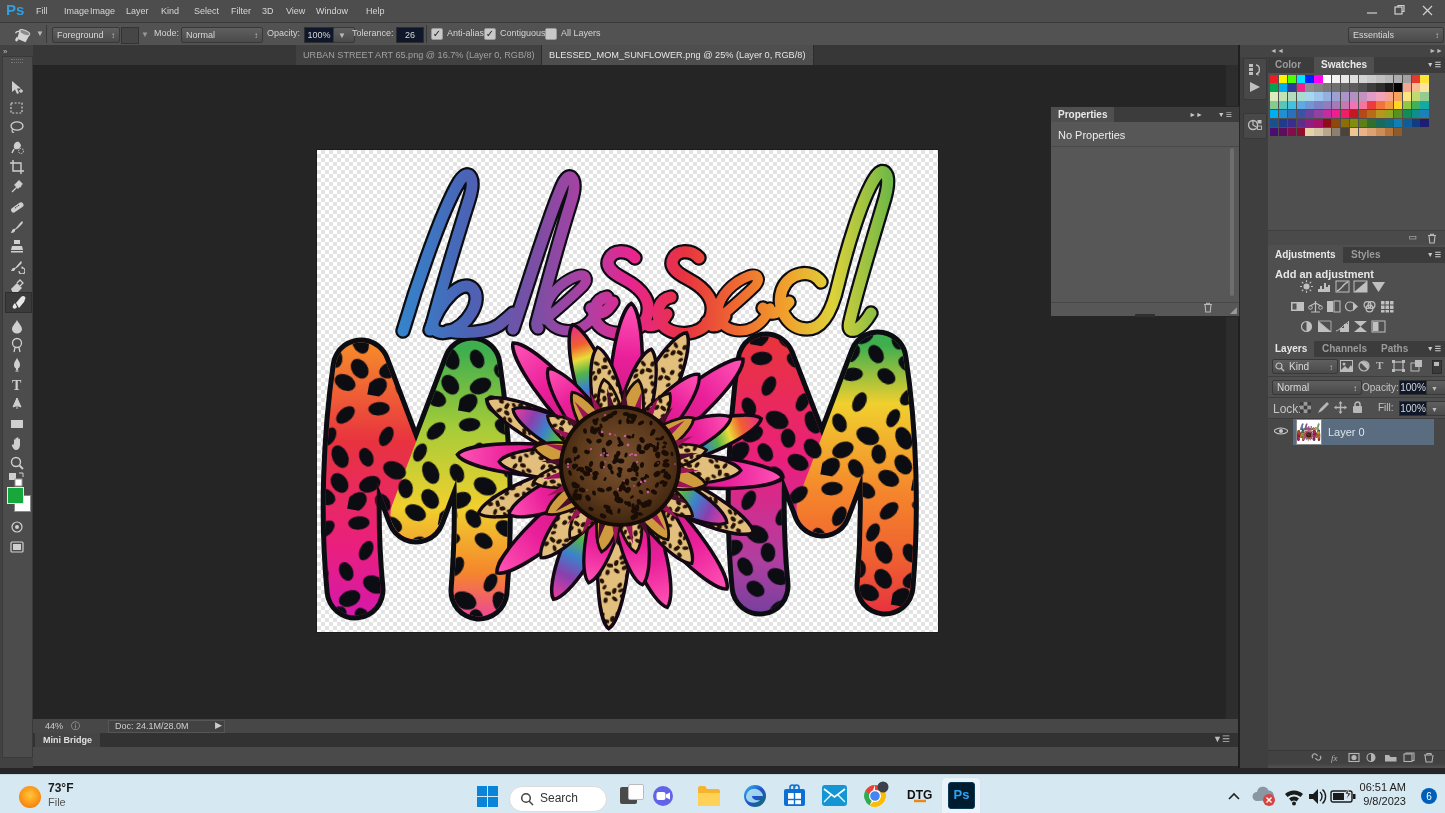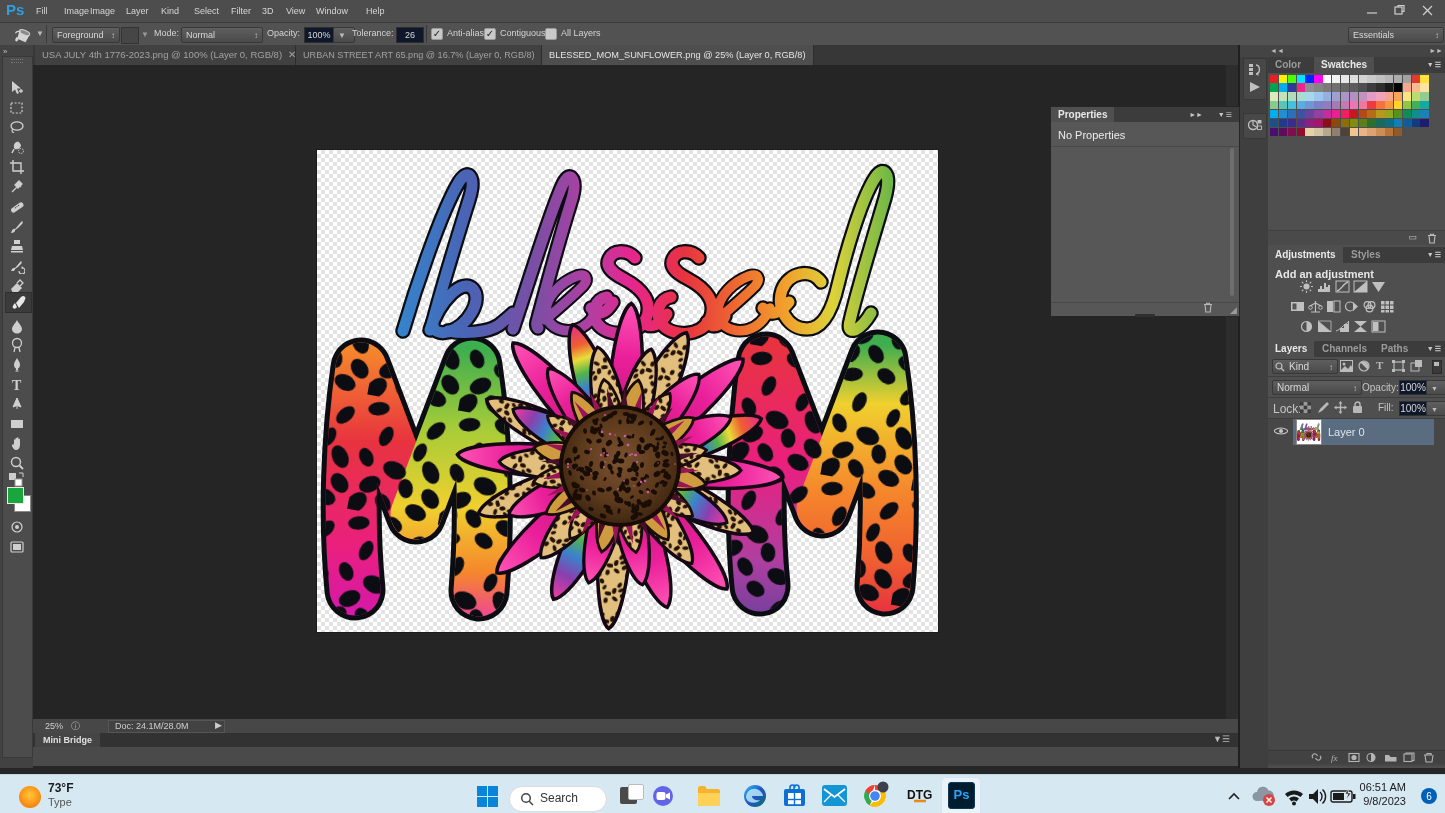--- a/index.html
+++ b/index.html
@@ -88,21 +88,20 @@
   <div class="abs" style="left:426px;top:2px;width:1px;height:18px;background:#3a3a3a"></div>
   <div class="cb" style="left:431px;top:5px">✓</div>
   <span class="lbl" style="left:447px;top:5px">Anti-alias</span>
   <div class="cb" style="left:484px;top:5px">✓</div>
   <span class="lbl" style="left:500px;top:5px">Contiguous</span>
   <div class="cb" style="left:545px;top:5px"></div>
   <span class="lbl" style="left:561px;top:5px">All Layers</span>
   <div class="dd" style="left:1348px;top:4px;width:86px;height:14px">Essentials<span class="ar">↕</span></div>
 </div>
 <div id="tabbar" class="abs">
-  <div class="tab" style="left:2px;width:260px">USA JULY 4th 1776-2023.png @ 100% (Layer 0, RGB/8)<span class="x">✕</span></div>
   <div class="tab" style="left:263px;width:245px;font-size:9.1px">URBAN STREET ART 65.png @ 16.7% (Layer 0, RGB/8)<span class="x">✕</span></div>
   <div class="tab active" style="left:509px;width:271px;font-size:9.2px">BLESSED_MOM_SUNFLOWER.png @ 25% (Layer 0, RGB/8)<span class="x">✕</span></div>
 </div>
 <div id="toolcol" class="abs">
   <div style="position:absolute;left:3px;top:2px;font-size:8px;color:#c0c0c0">»</div>
   <div id="toolbar">
   <div style="position:absolute;left:8px;top:2px;width:12px;height:2px;border-top:1px dotted #777;border-bottom:1px dotted #777"></div>
   <svg class="tool" style="top:23px" viewBox="0 0 16 16">
         <path d="M3 1 L3 12 6 9.5 8 14 10 13 8 8.5 12 8.5 Z" fill="#cfcfcf"></path>
         <path d="M10 11 h4 m-2 -2 v4" stroke="#cfcfcf" stroke-width="1.3"></path>
@@ -600,21 +599,21 @@
             <circle cx="25" cy="15" r="1.4" fill="#d860b4" opacity="0.9"></circle>
             <circle cx="-29" cy="-17" r="1.0" fill="#d860b4" opacity="0.9"></circle>
             <circle cx="38" cy="-3" r="0.7" fill="#d860b4" opacity="0.9"></circle>
           </g>
         </g>
       </svg>
     </div>
 </div>
 <div id="scrolltrack" class="abs"></div>
 <div id="statusbar" class="abs">
-  <span class="abs" style="left:12px;top:2px">25%</span>
+  <span class="abs" style="left:12px;top:2px">44%</span>
   <span class="abs" style="left:38px;top:1px;color:#aaa">ⓘ</span>
   <span class="abs" style="left:75px;top:1px;width:115px;height:11px;background:#424242;border:1px solid #565656"></span>
     <span class="abs" style="left:82px;top:2px">Doc: 24.1M/28.0M</span>
   <span class="abs" style="left:182px;top:1px;color:#ccc">▶</span>
 </div>
 <div id="mbrow" class="abs">
     <div id="mbtab">Mini Bridge</div>
     <span class="abs" style="right:8px;top:1px;color:#bbb;font-size:9px">▼☰</span>
   </div>
 <div id="mbbody" class="abs"></div>
@@ -1002,21 +1001,21 @@
       <defs>
         <radialGradient id="sun" cx="0.5" cy="0.42" r="0.62">
           <stop offset="0" stop-color="#ffc93d"></stop>
           <stop offset="0.55" stop-color="#ff9d1d"></stop>
           <stop offset="1" stop-color="#ef7d0e"></stop>
         </radialGradient>
       </defs>
       <circle cx="12" cy="12" r="11" fill="url(#sun)"></circle>
     </svg>
   <div style="position:absolute;left:48px;top:7px;color:#1b1b1b;font-size:12px;font-weight:bold">73°F</div>
-  <div style="position:absolute;left:48px;top:22px;color:#555;font-size:11px">Type</div>
+  <div style="position:absolute;left:48px;top:22px;color:#555;font-size:11px">File</div>
 
   <svg style="position:absolute;left:477px;top:12px" width="21" height="21" viewBox="0 0 21 21">
       <g fill="#0a84d8">
         <rect x="0" y="0" width="10" height="10"></rect>
         <rect x="11" y="0" width="10" height="10"></rect>
         <rect x="0" y="11" width="10" height="10"></rect>
         <rect x="11" y="11" width="10" height="10"></rect>
       </g>
     </svg>
   <div style="position:absolute;left:509px;top:12px;width:96px;height:24px;background:#fff;border:1px solid #dcdcdc;border-radius:13px">

